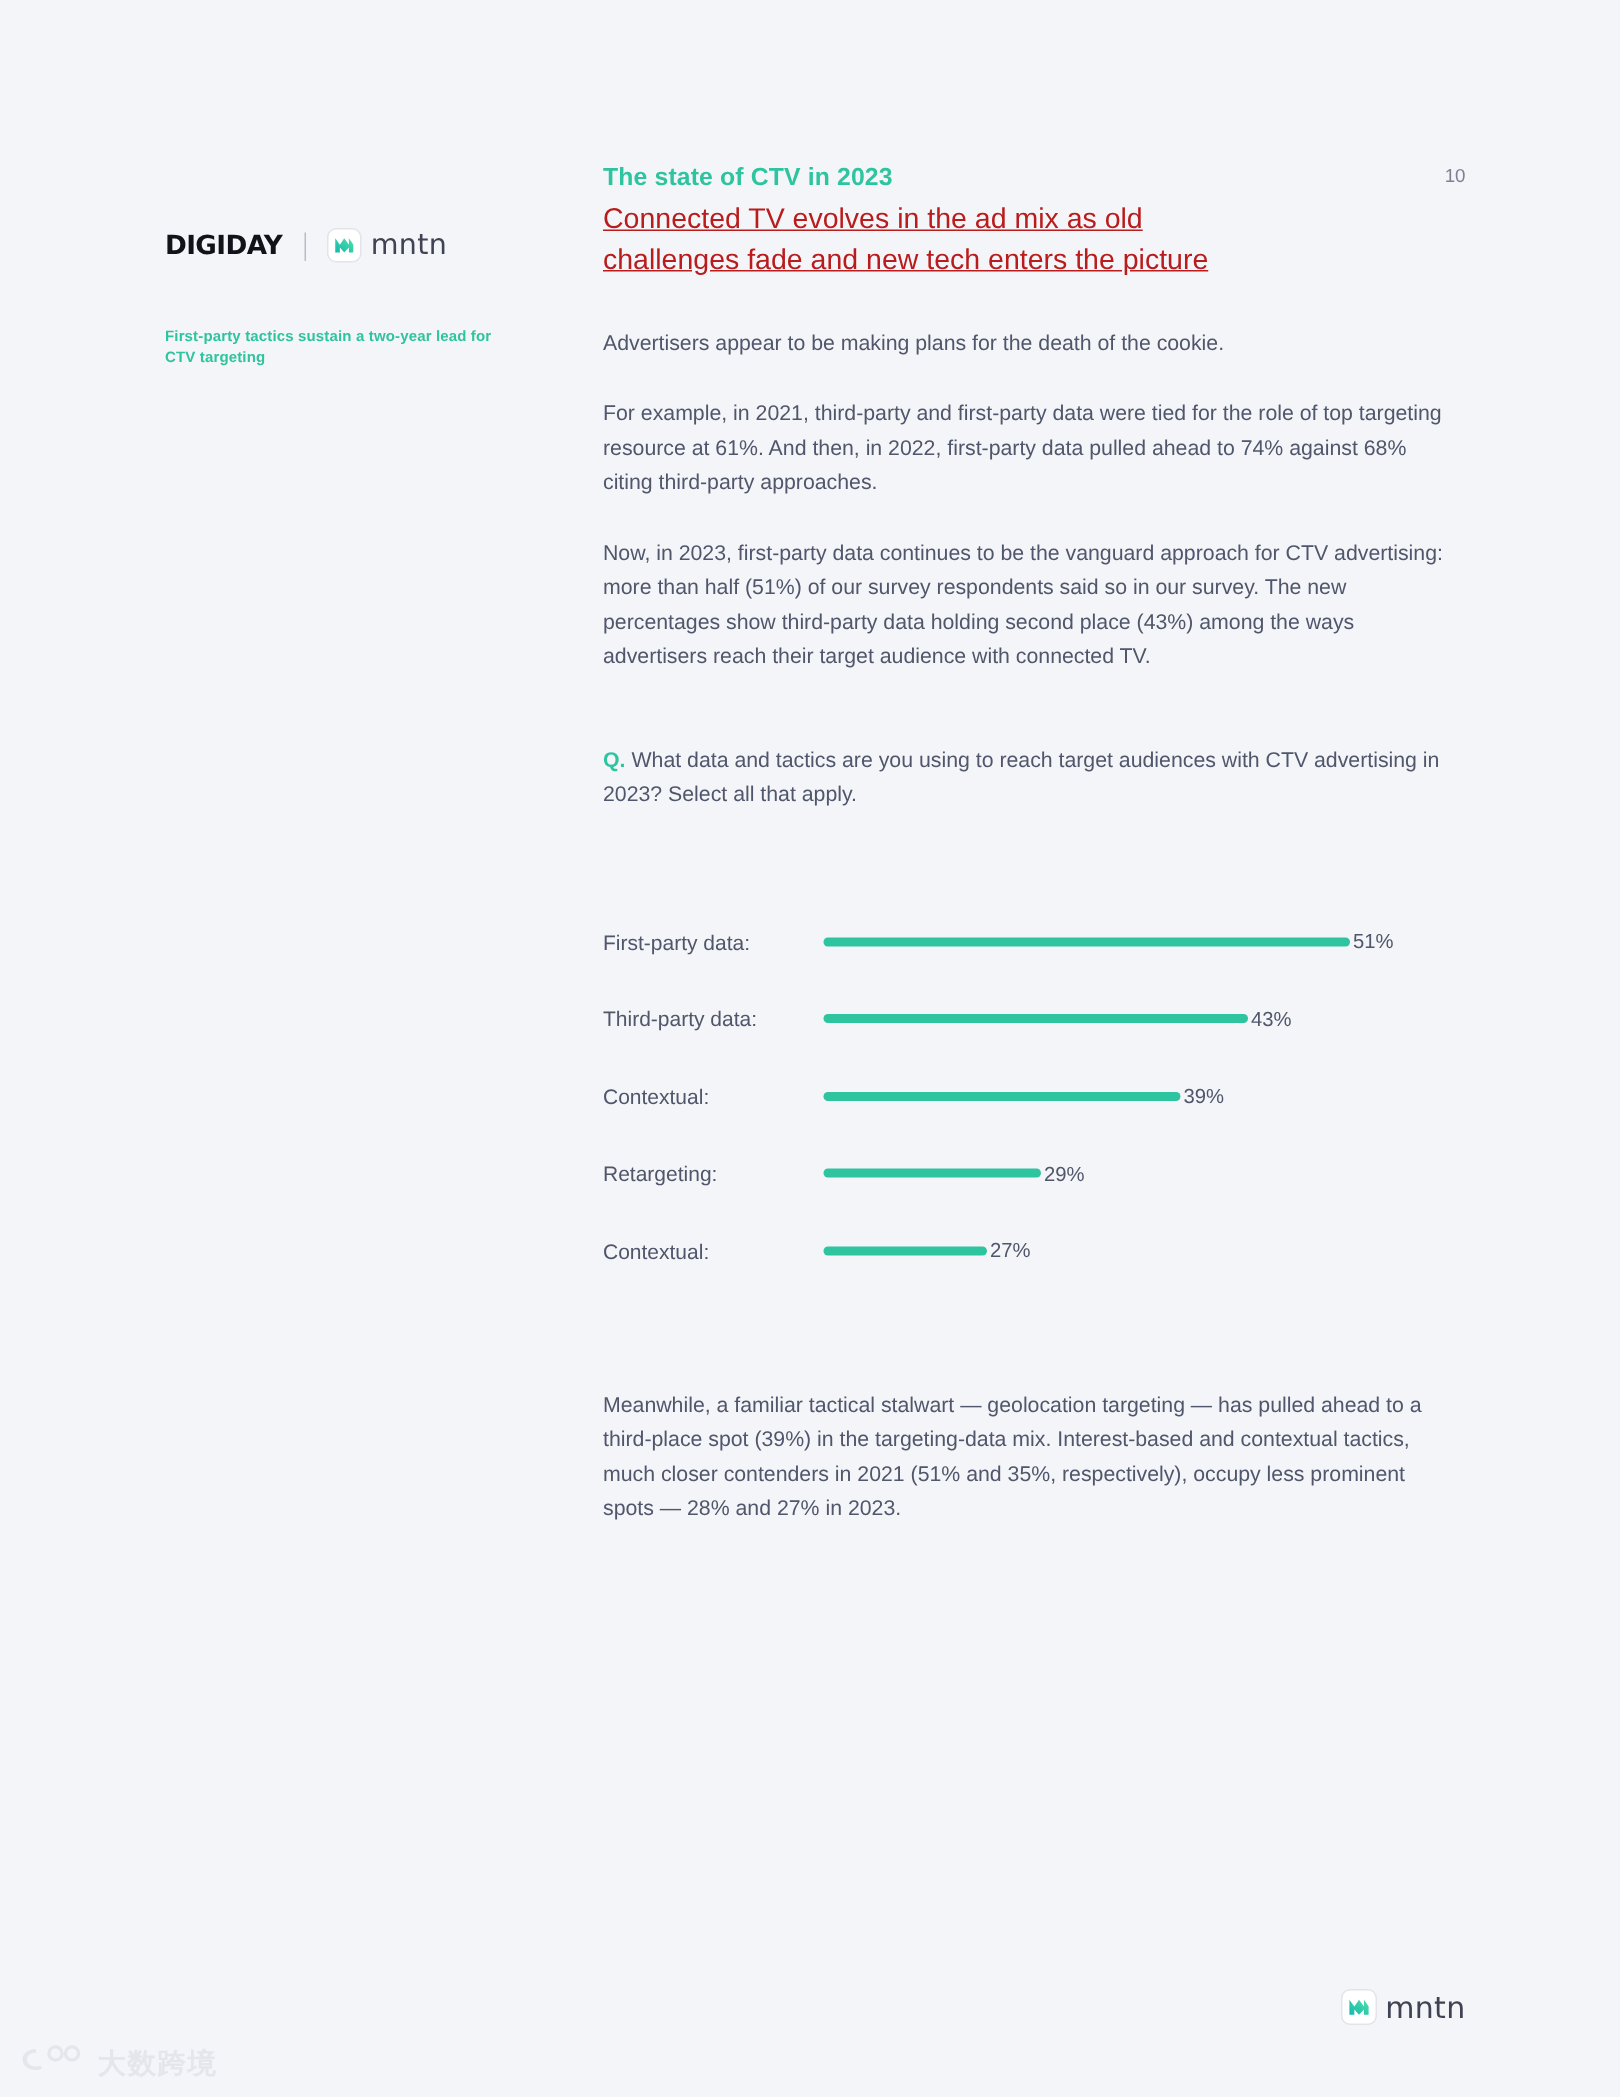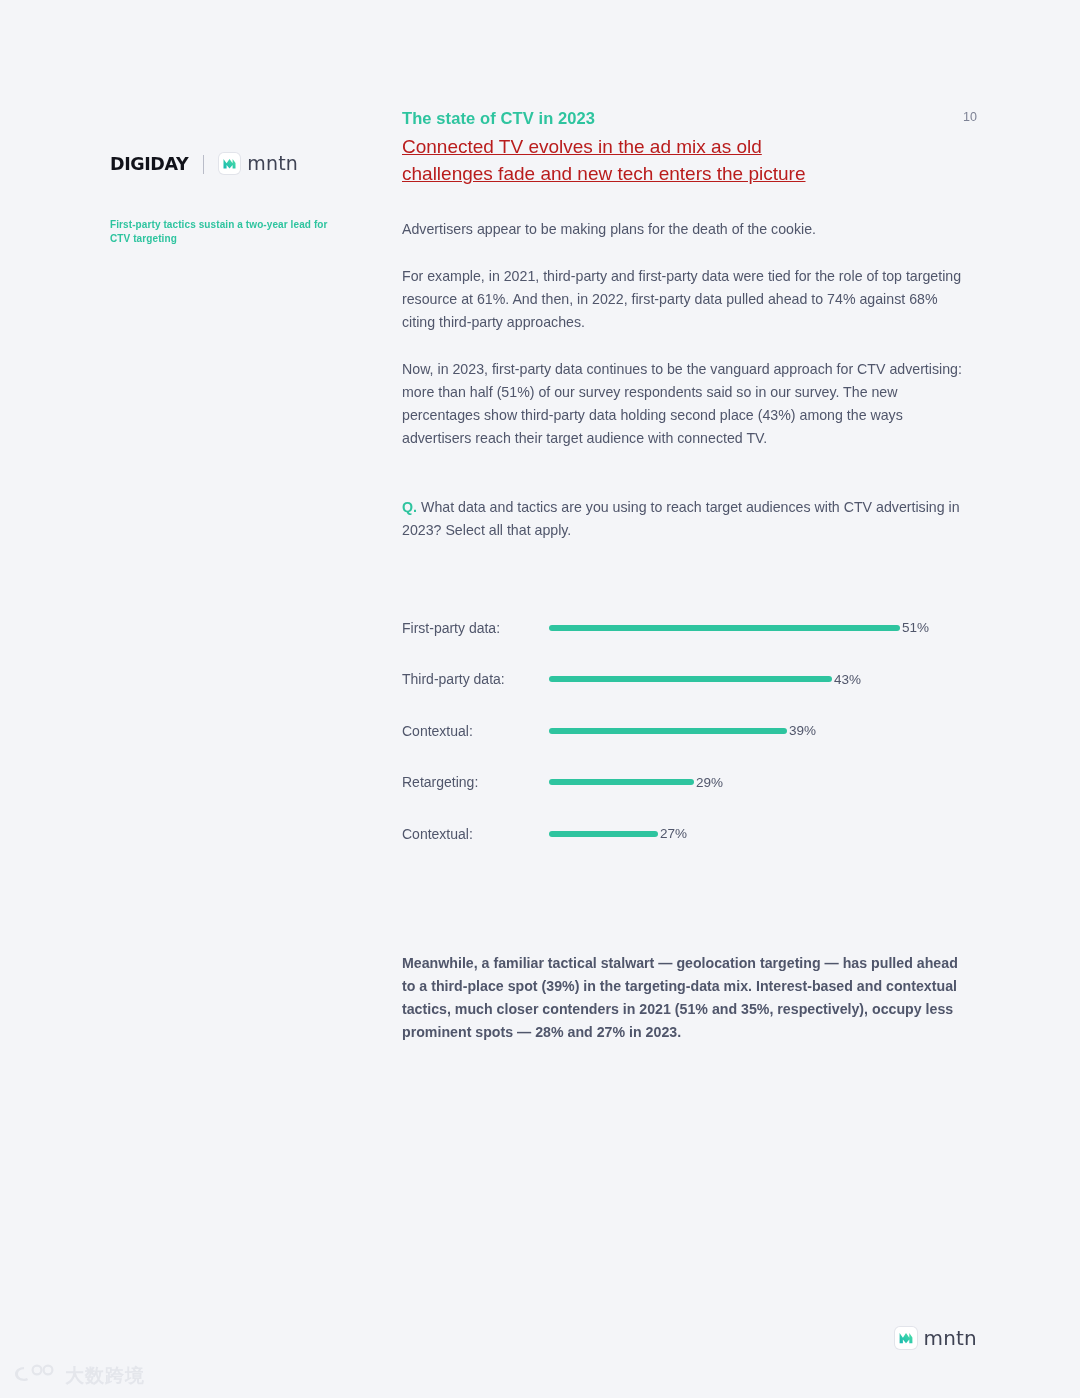--- a/index.html
+++ b/index.html
@@ -167,22 +167,21 @@
     background: #2ec49f;
   }
   .chart-value {
     font-size: 13.5px;
     color: #50566b;
     margin-left: 2px;
     white-space: nowrap;
   }
 
   .closing-paragraph {
-    margin-top: 92px;
-    font-weight: bold;
+    margin-top: 66px;
   }
 
   
   .page-footer {
     position: absolute;
     right: 103px;
     bottom: 48px;
   }
   .footer-mntn {
     display: flex;

